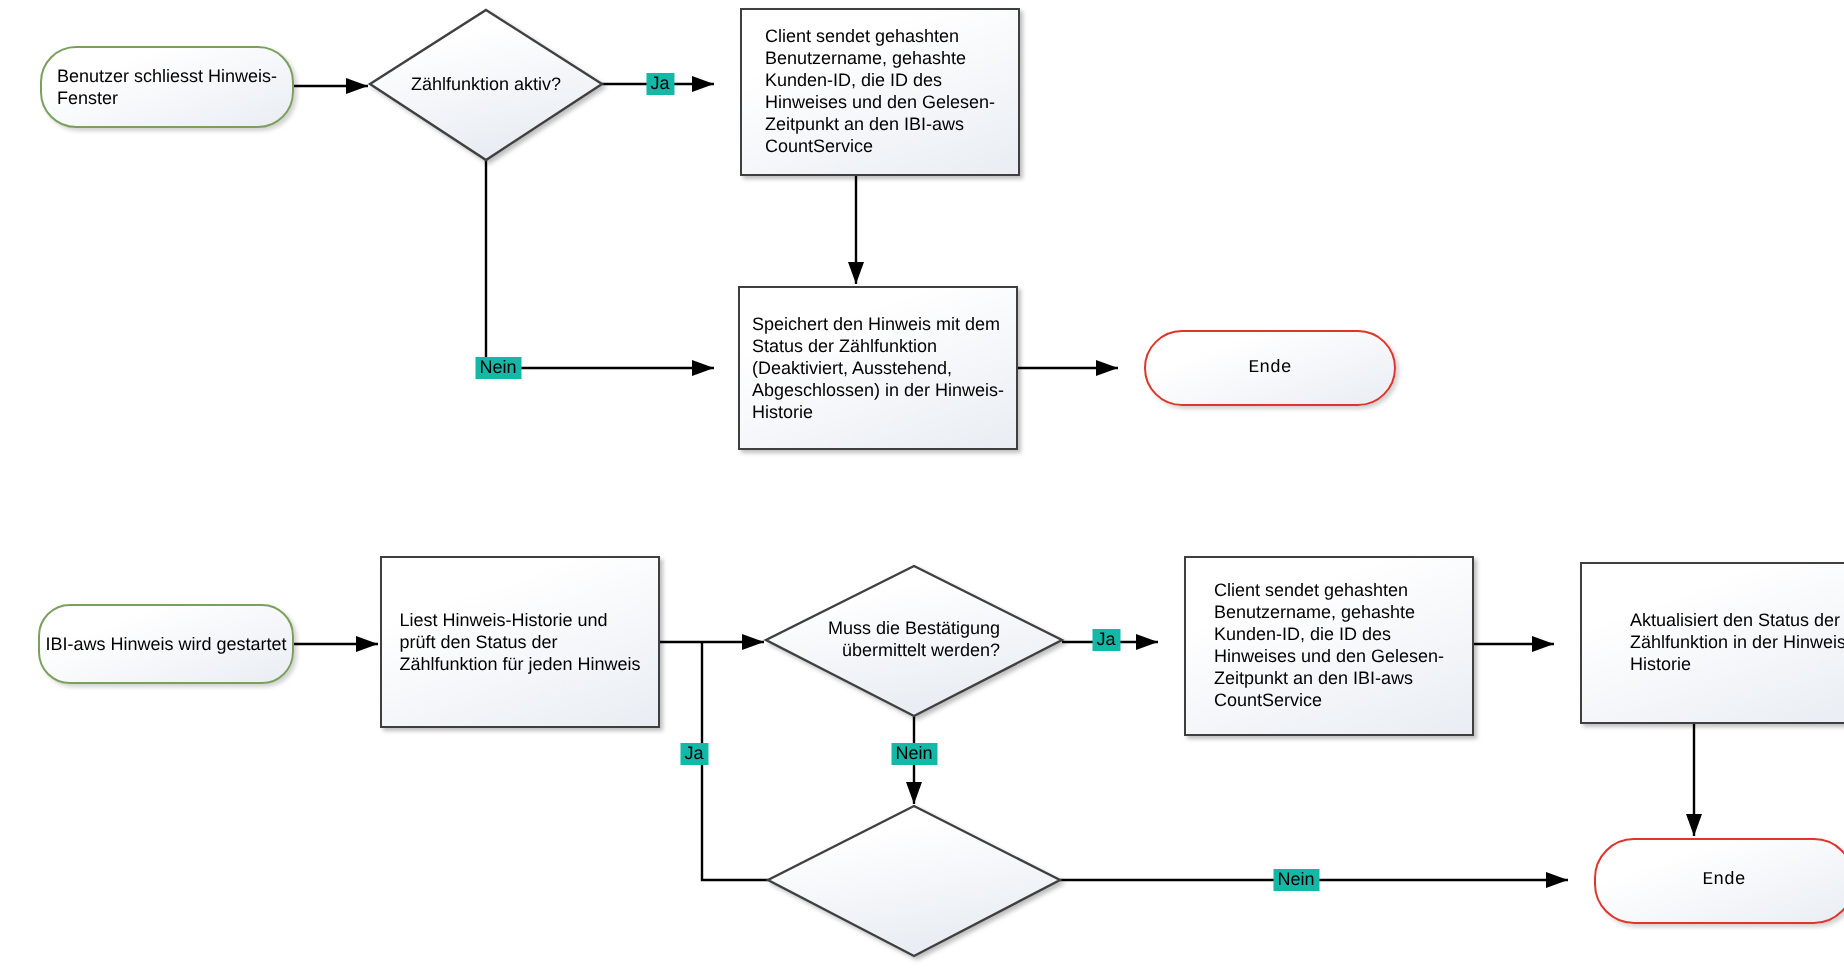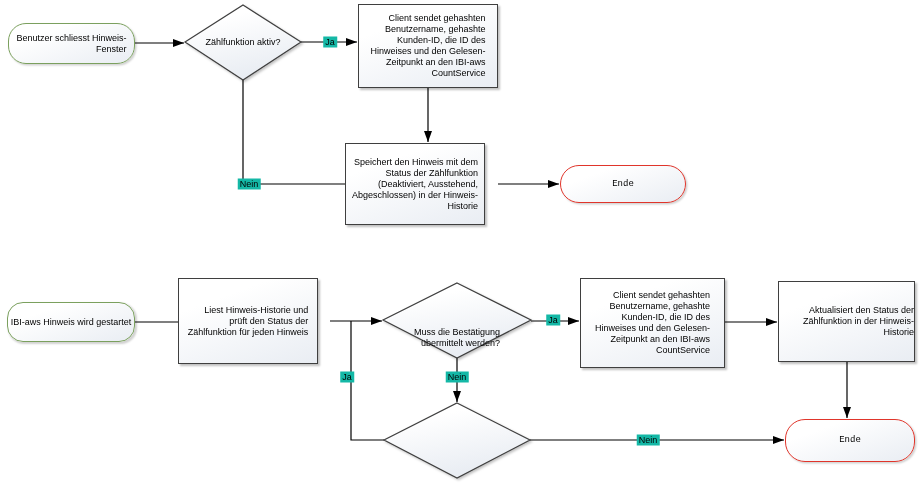--- a/index.html
+++ b/index.html
@@ -3,23 +3,24 @@
 <meta charset="utf-8">
 <style>
   html,body{margin:0;padding:0;background:#fff;}
   .canvas{
     position:relative;width:922px;height:487px;background:#fff;overflow:hidden;
     font-family:"Liberation Sans",sans-serif;color:#000;
   }
   .layer{position:absolute;left:0;top:0;width:922px;height:487px;}
   .node{
     position:absolute;display:flex;align-items:center;justify-content:center;
-    text-align:right;font-size:9px;line-height:11px;white-space:pre;
+    text-align:left;font-size:9px;line-height:11px;white-space:pre;
     background:linear-gradient(160deg,#ffffff 25%,#e9edf3 100%);
     box-sizing:border-box;
+    margin-left:12px;
   }
   .process{
     border:1.5px solid #3f3f3f;
     box-shadow:1.5px 1.5px 2px rgba(0,0,0,0.25);
   }
   .terminal{
     border:1.5px solid #7ba05e;border-radius:16px;
     box-shadow:1.5px 1.5px 2px rgba(0,0,0,0.18);
   }
   .terminal.end{
@@ -79,38 +80,38 @@
 
   <div class="dtext" style="left:183px;top:30px;width:120px;height:24px;">Zählfunktion aktiv?</div>
 
   <div class="node process" style="left:358px;top:4px;width:140px;height:84px;">Client sendet gehashten
 Benutzername, gehashte
 Kunden-ID, die ID des
 Hinweises und den Gelesen-
 Zeitpunkt an den IBI-aws
 CountService</div>
 
-  <div class="node process" style="left:345px;top:143px;width:140px;height:82px;">Speichert den Hinweis mit dem
+  <div class="node process" style="left:357px;top:143px;width:140px;height:82px;">Speichert den Hinweis mit dem
 Status der Zählfunktion
 (Deaktiviert, Ausstehend,
 Abgeschlossen) in der Hinweis-
 Historie</div>
 
   <div class="node terminal end" style="left:560px;top:165px;width:126px;height:38px;">Ende</div>
 
   <span class="elabel" style="left:330px;top:42px;">Ja</span>
   <span class="elabel" style="left:249px;top:184px;">Nein</span>
 
   <div class="node terminal" style="left:7px;top:302px;width:128px;height:40px;">IBI-aws Hinweis wird gestartet</div>
 
   <div class="node process" style="left:178px;top:278px;width:140px;height:86px;">Liest Hinweis-Historie und
 prüft den Status der
 Zählfunktion für jeden Hinweis</div>
 
-  <div class="dtext" style="left:397px;top:325px;width:120px;height:26px;">Muss die Bestätigung
+  <div class="dtext" style="left:397px;top:307px;width:120px;height:26px;">Muss die Bestätigung
 übermittelt werden?</div>
 
   <div class="node process" style="left:580px;top:278px;width:145px;height:90px;">Client sendet gehashten
 Benutzername, gehashte
 Kunden-ID, die ID des
 Hinweises und den Gelesen-
 Zeitpunkt an den IBI-aws
 CountService</div>
 
   <div class="node process" style="left:778px;top:281px;width:137px;height:81px;padding-left:24px;">Aktualisiert den Status der

